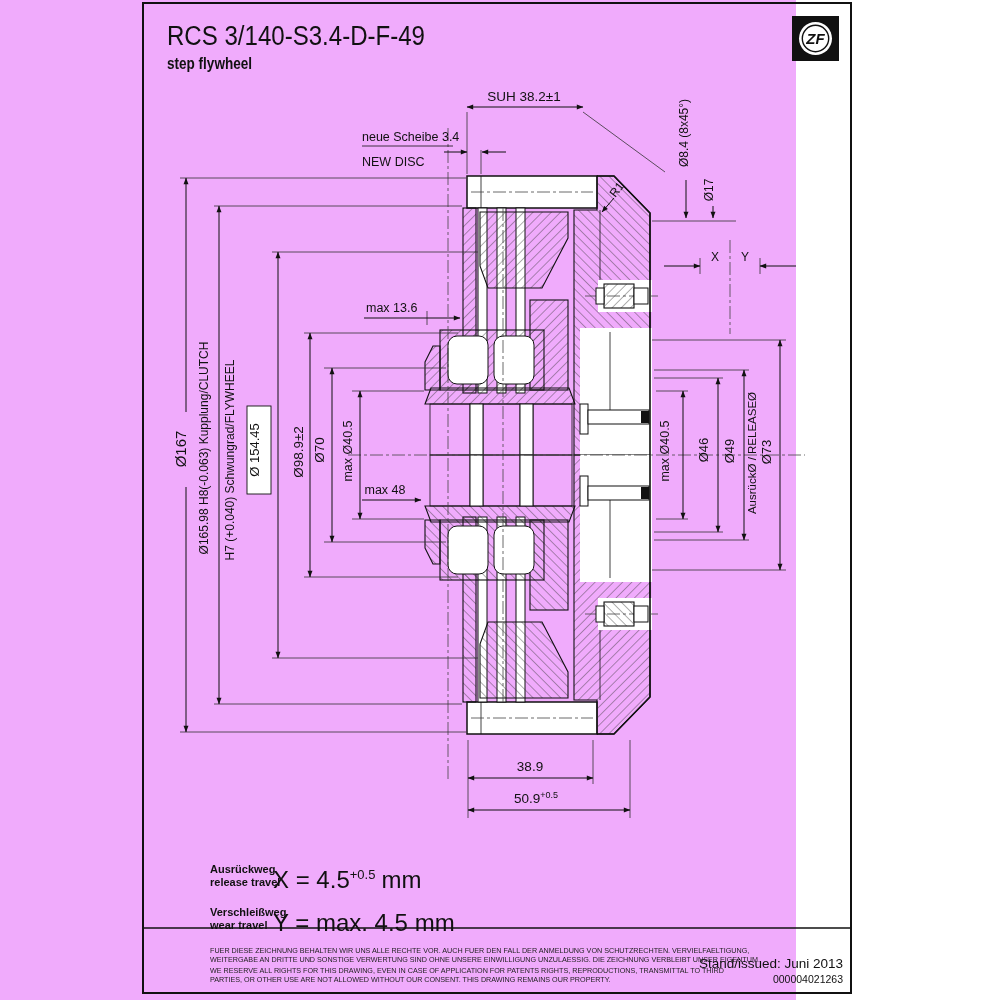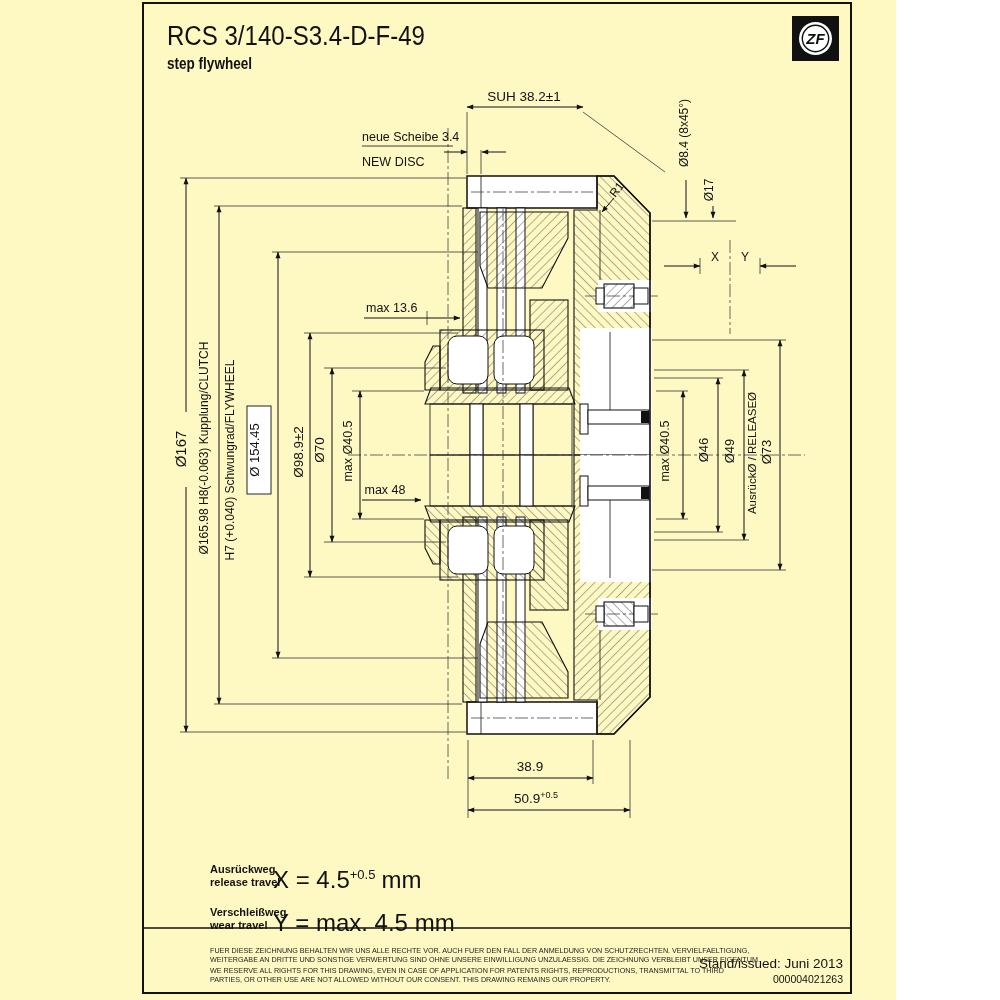--- a/index.html
+++ b/index.html
@@ -1,16 +1,16 @@
 <!DOCTYPE html>
 <html><head>
 <meta charset="utf-8">
 <style>
   html,body{margin:0;padding:0;background:#fff;}
-  #stage{width:896px;height:1000px;position:relative;background:#fef9c3;}
+  #stage{width:796px;height:1000px;position:relative;background:#f0abfc;}
   svg{display:block;}
   .part{fill:#fff;stroke:#111;stroke-width:1.5;}
   .ph{stroke:#111;stroke-width:1.1;}
   .thin{stroke:#111;stroke-width:0.8;fill:none;}
   .white{fill:#fff;stroke:#111;stroke-width:1;}
   .cl{stroke:#444;stroke-width:0.8;fill:none;stroke-dasharray:13 3 3 3;}
   .ext{stroke:#333;stroke-width:0.8;fill:none;}
   .dim{stroke:#111;stroke-width:1;fill:none;}
   .dt{font-family:"Liberation Sans",sans-serif;fill:#111;}
   .ft{font-family:"Liberation Sans",sans-serif;fill:#222;}

